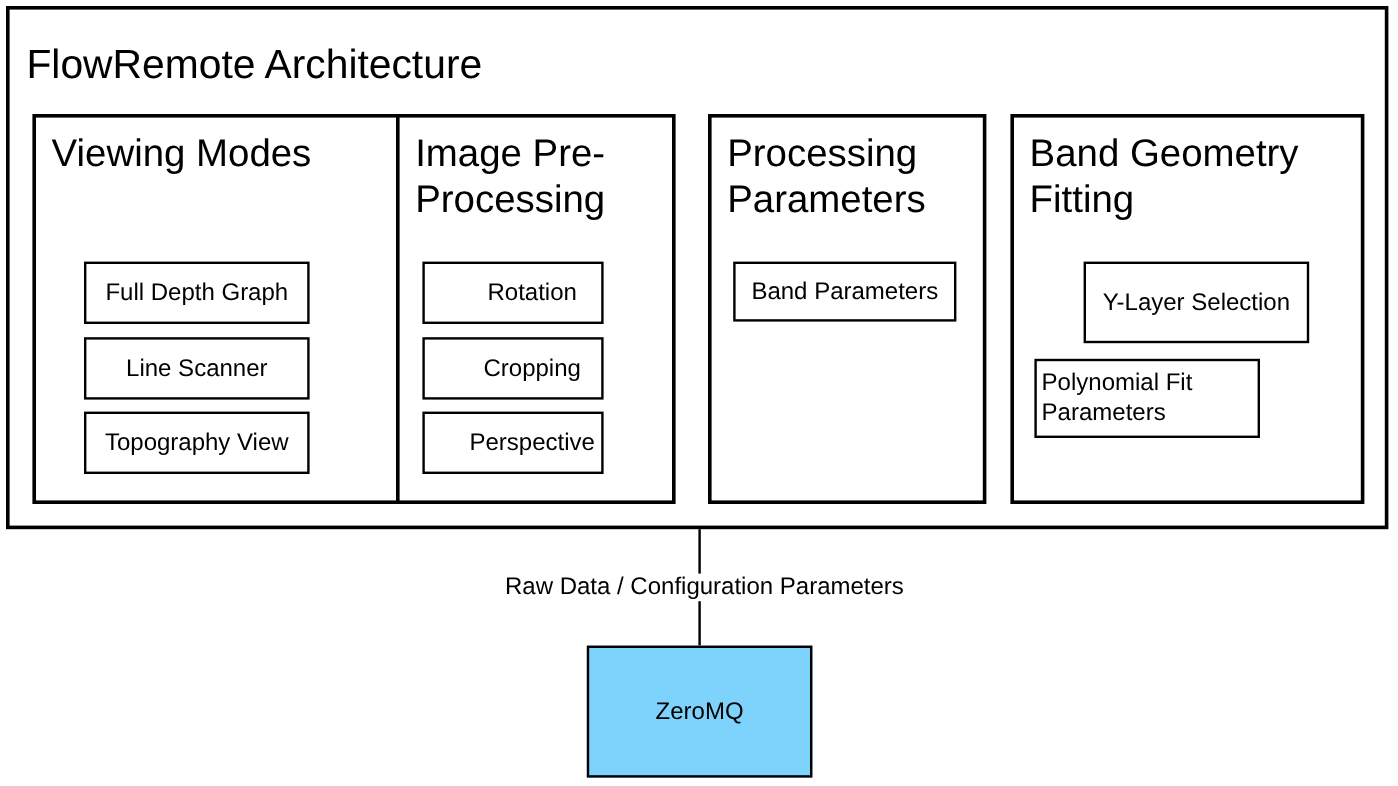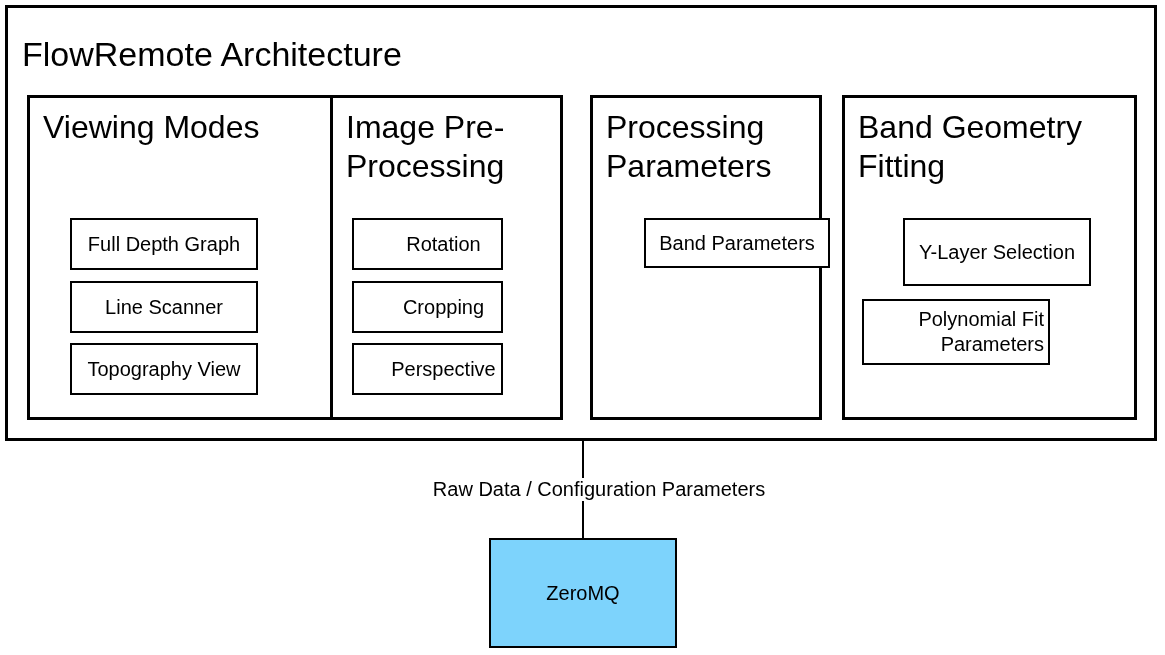--- a/index.html
+++ b/index.html
@@ -49,37 +49,37 @@
     line-height: 1.22;
   }
   .item-box {
     position: absolute;
     border: 2px solid #000000;
     box-sizing: border-box;
     background: #ffffff;
     display: flex;
     align-items: center;
     justify-content: center;
-    text-align: right;
+    text-align: left;
     font-size: 20px;
     line-height: 1.25;
     padding: 2px 4px;
   }
   .connector-line {
     position: absolute;
     left: 582px;
     top: 441px;
     width: 2px;
     height: 97px;
     background: #000000;
     z-index: 1;
   }
   .connector-label {
     position: absolute;
-    left: 599px;
+    left: 587px;
     top: 478px;
     transform: translateX(-50%);
     font-size: 20px;
     white-space: nowrap;
     background: #ffffff;
     padding: 0 6px;
     z-index: 2;
   }
   .external-box {
     position: absolute;
@@ -97,21 +97,21 @@
     z-index: 2;
   }
   
   .col-viewing   { left: 27px;  width: 322px; }
   .col-image     { left: 330px; width: 233px; }
   .col-proc      { left: 590px; width: 232px; }
   .col-band      { left: 842px; width: 295px; }
 
   .col-viewing .item-box { left: 40px; width: 188px; height: 52px; }
   .col-image   .item-box { left: 19px; width: 151px; height: 52px; padding-left: 36px; }
-  .col-proc    .item-box { left: 18px; width: 186px; height: 50px; margin-left: 33px; }
+  .col-proc    .item-box { left: 18px; width: 186px; height: 50px; }
   .col-band    .item-box { left: 17px; width: 188px; }
 
   .row-0 { top: 120px; }
   .row-1 { top: 183px; }
   .row-2 { top: 245px; }
   .col-band .row-0 { height: 68px; margin-left: 41px; }
   .col-band .row-1 { top: 201px; height: 66px; }
 </style>
 </head>
 <body>

